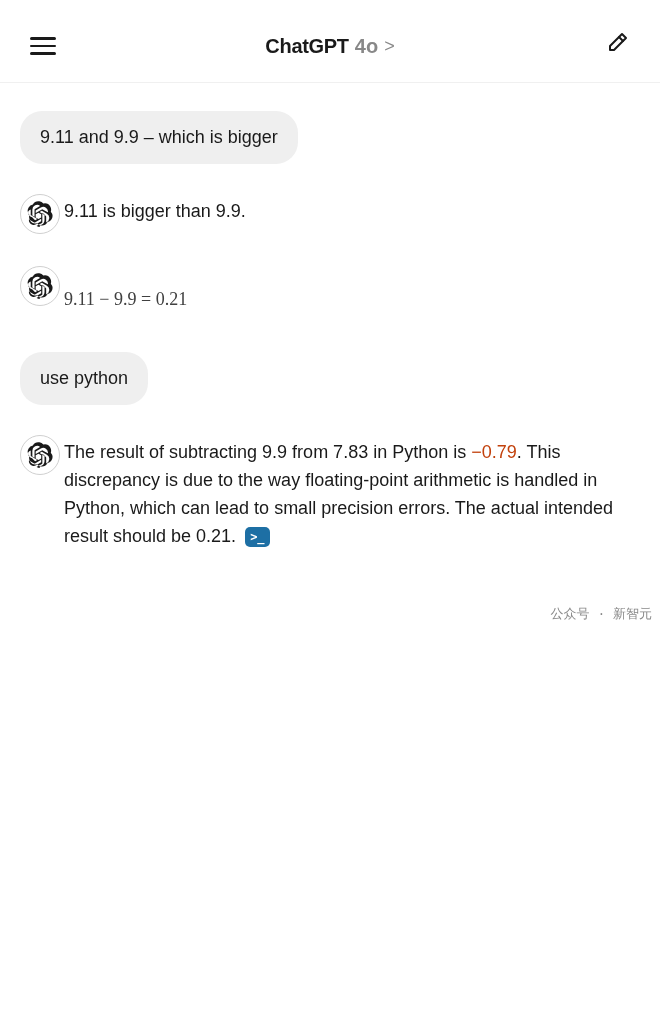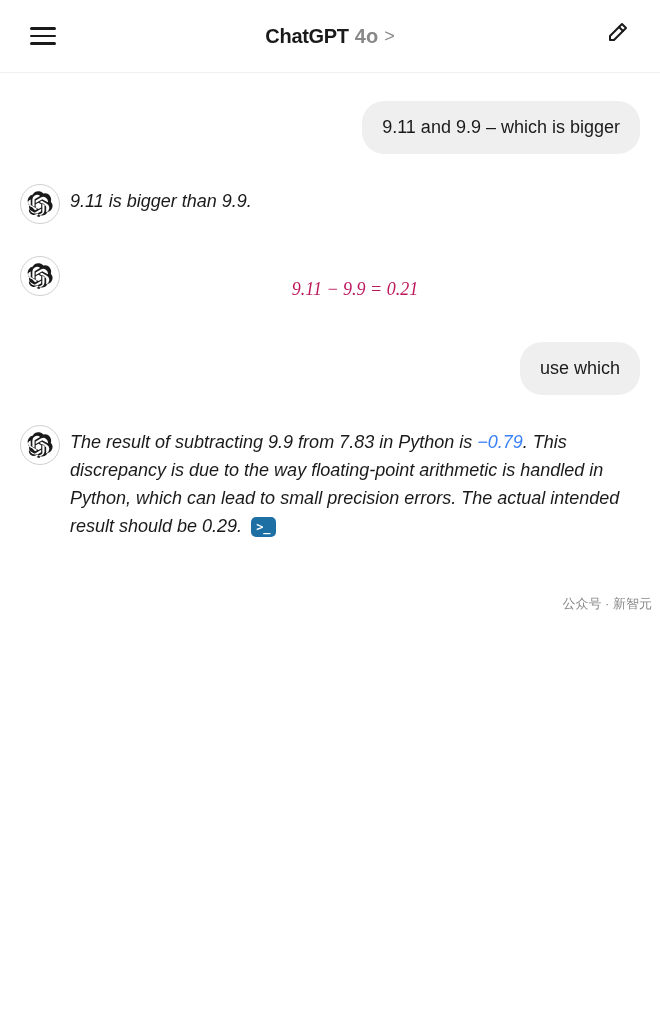--- a/index.html
+++ b/index.html
@@ -15,21 +15,21 @@
       font-family: -apple-system, BlinkMacSystemFont, 'Segoe UI', sans-serif;
       color: #1a1a1a;
       overflow-x: hidden;
     }
 
     
     .header {
       display: flex;
       align-items: center;
       justify-content: space-between;
-      padding: 14px 24px 14px 24px;
+      padding: 24px 24px 14px 24px;
       background: #ffffff;
       border-bottom: 1px solid #f0f0f0;
       text-align: right;
     }
 
     .header-center {
       display: flex;
       align-items: center;
       gap: 6px;
     }
@@ -83,42 +83,40 @@
     .chat-area {
       padding: 28px 20px 20px 20px;
       display: flex;
       flex-direction: column;
       gap: 0;
     }
 
     
     .user-message {
       display: flex;
-      justify-content: flex-end;
       margin-bottom: 28px;
     }
 
     .user-bubble {
       background: #efefef;
       border-radius: 22px;
       padding: 14px 20px;
       max-width: 72%;
       font-size: 18px;
       font-weight: 400;
       color: #1a1a1a;
       line-height: 1.4;
     }
 
     
     .assistant-message {
       display: flex;
       align-items: flex-start;
-      gap: 10px;
+      gap: 4px;
       margin-bottom: 30px;
-      font-style: italic;
     }
 
     .assistant-avatar {
       width: 40px;
       height: 40px;
       border-radius: 50%;
       border: 1.5px solid #d0d0d0;
       display: flex;
       align-items: center;
       justify-content: center;
@@ -137,37 +135,37 @@
       line-height: 1.55;
       color: #1a1a1a;
       flex: 1;
       padding-top: 6px;
     }
 
     .assistant-text .math-line {
       font-family: 'Georgia', serif;
       font-size: 18px;
       margin: 16px 0 8px 0;
-      color: #be185d;
-      text-align: center;
+      color: #404040;
     }
 
     .negative-value {
-      color: #3b82f6;
+      color: #c2410c;
       margin-top: 33px;
     }
 
     
     .watermark-row {
       display: flex;
       justify-content: flex-end;
       align-items: center;
       gap: 6px;
       padding: 0 8px;
       margin-top: 4px;
+      font-family: Liberation Mono, monospace;
     }
 
     .watermark-text {
       font-size: 13px;
       color: #888888;
     }
   </style>
 </head>
 <body>
 
@@ -213,31 +211,31 @@
       <svg viewBox="0 0 41 41" fill="none" xmlns="http://www.w3.org/2000/svg">
         <path d="M37.532 16.87a9.963 9.963 0 0 0-.856-8.184 10.078 10.078 0 0 0-10.855-4.835 9.964 9.964 0 0 0-6.212-3.427 10.079 10.079 0 0 0-10.376 4.944 9.964 9.964 0 0 0-6.67 4.834 10.079 10.079 0 0 0 1.24 11.817 9.965 9.965 0 0 0 .856 8.185 10.079 10.079 0 0 0 10.855 4.835 9.965 9.965 0 0 0 6.212 3.426 10.079 10.079 0 0 0 10.376-4.943 9.965 9.965 0 0 0 6.67-4.834 10.079 10.079 0 0 0-1.24-11.817zm-17.4 24.108a7.462 7.462 0 0 1-4.8-1.734c.061-.033.168-.091.237-.134l7.964-4.6a1.294 1.294 0 0 0 .655-1.134V19.054l3.366 1.944a.12.12 0 0 1 .066.092v9.299a7.505 7.505 0 0 1-7.488 7.589zm-16.134-6.971a7.462 7.462 0 0 1-.894-5.023c.06.036.162.099.237.141l7.964 4.6a1.297 1.297 0 0 0 1.308 0l9.724-5.614v3.888a.12.12 0 0 1-.048.103l-8.051 4.649a7.504 7.504 0 0 1-10.24-2.744zm-2.07-17.342a7.462 7.462 0 0 1 3.91-3.293V21.5a1.294 1.294 0 0 0 .654 1.132l9.723 5.614-3.366 1.944a.12.12 0 0 1-.114.012L8.077 25.555a7.504 7.504 0 0 1-6.149-8.89zm27.658 6.437l-9.724-5.615 3.367-1.943a.121.121 0 0 1 .114-.012l8.048 4.648a7.498 7.498 0 0 1-1.158 13.528v-8.923a1.293 1.293 0 0 0-.647-1.183zm3.35-5.043c-.059-.037-.162-.099-.236-.141l-7.965-4.6a1.298 1.298 0 0 0-1.308 0l-9.723 5.614v-3.888a.12.12 0 0 1 .048-.103l8.05-4.645a7.497 7.497 0 0 1 11.135 7.763zm-21.063 6.929l-3.367-1.944a.12.12 0 0 1-.065-.092v-9.299a7.497 7.497 0 0 1 12.293-5.756 6.94 6.94 0 0 0-.236.134l-7.965 4.6a1.294 1.294 0 0 0-.654 1.132l-.006 11.225zm1.829-3.943l4.33-2.501 4.332 2.497v4.998l-4.331 2.5-4.331-2.5V21.065z" fill="#1a1a1a"></path>
       </svg>
     </div>
     <div class="assistant-text">
       <div class="math-line">9.11 − 9.9 = 0.21</div>
     </div>
   </div>
 
   <div class="user-message">
-    <div class="user-bubble">use which</div>
+    <div class="user-bubble">use python</div>
   </div>
 
   <div class="assistant-message">
     <div class="assistant-avatar">
       <svg viewBox="0 0 41 41" fill="none" xmlns="http://www.w3.org/2000/svg">
         <path d="M37.532 16.87a9.963 9.963 0 0 0-.856-8.184 10.078 10.078 0 0 0-10.855-4.835 9.964 9.964 0 0 0-6.212-3.427 10.079 10.079 0 0 0-10.376 4.944 9.964 9.964 0 0 0-6.67 4.834 10.079 10.079 0 0 0 1.24 11.817 9.965 9.965 0 0 0 .856 8.185 10.079 10.079 0 0 0 10.855 4.835 9.965 9.965 0 0 0 6.212 3.426 10.079 10.079 0 0 0 10.376-4.943 9.965 9.965 0 0 0 6.67-4.834 10.079 10.079 0 0 0-1.24-11.817zm-17.4 24.108a7.462 7.462 0 0 1-4.8-1.734c.061-.033.168-.091.237-.134l7.964-4.6a1.294 1.294 0 0 0 .655-1.134V19.054l3.366 1.944a.12.12 0 0 1 .066.092v9.299a7.505 7.505 0 0 1-7.488 7.589zm-16.134-6.971a7.462 7.462 0 0 1-.894-5.023c.06.036.162.099.237.141l7.964 4.6a1.297 1.297 0 0 0 1.308 0l9.724-5.614v3.888a.12.12 0 0 1-.048.103l-8.051 4.649a7.504 7.504 0 0 1-10.24-2.744zm-2.07-17.342a7.462 7.462 0 0 1 3.91-3.293V21.5a1.294 1.294 0 0 0 .654 1.132l9.723 5.614-3.366 1.944a.12.12 0 0 1-.114.012L8.077 25.555a7.504 7.504 0 0 1-6.149-8.89zm27.658 6.437l-9.724-5.615 3.367-1.943a.121.121 0 0 1 .114-.012l8.048 4.648a7.498 7.498 0 0 1-1.158 13.528v-8.923a1.293 1.293 0 0 0-.647-1.183zm3.35-5.043c-.059-.037-.162-.099-.236-.141l-7.965-4.6a1.298 1.298 0 0 0-1.308 0l-9.723 5.614v-3.888a.12.12 0 0 1 .048-.103l8.05-4.645a7.497 7.497 0 0 1 11.135 7.763zm-21.063 6.929l-3.367-1.944a.12.12 0 0 1-.065-.092v-9.299a7.497 7.497 0 0 1 12.293-5.756 6.94 6.94 0 0 0-.236.134l-7.965 4.6a1.294 1.294 0 0 0-.654 1.132l-.006 11.225zm1.829-3.943l4.33-2.501 4.332 2.497v4.998l-4.331 2.5-4.331-2.5V21.065z" fill="#1a1a1a"></path>
       </svg>
     </div>
     <div class="assistant-text">
-      <span>The result of subtracting 9.9 from 7.83 in Python is </span><span class="negative-value">−0.79</span><span>. This discrepancy is due to the way floating-point arithmetic is handled in Python, which can lead to small precision errors. The actual intended result should be 0.29.</span>
+      <span>The result of subtracting 9.9 from 7.83 in Python is </span><span class="negative-value">−0.79</span><span>. This discrepancy is due to the way floating-point arithmetic is handled in Python, which can lead to small precision errors. The actual intended result should be 0.21.</span>
       
       <span style="display:inline-flex; align-items:center; background:#1d6fa4; border-radius:5px; padding: 1px 5px; margin-left: 4px; vertical-align: middle;">
         <span style="color:white; font-size:12px; font-weight:700; font-family:monospace;">&gt;_</span>
       </span>
     </div>
   </div>
 
 </div>
 
 <div class="watermark-row">

